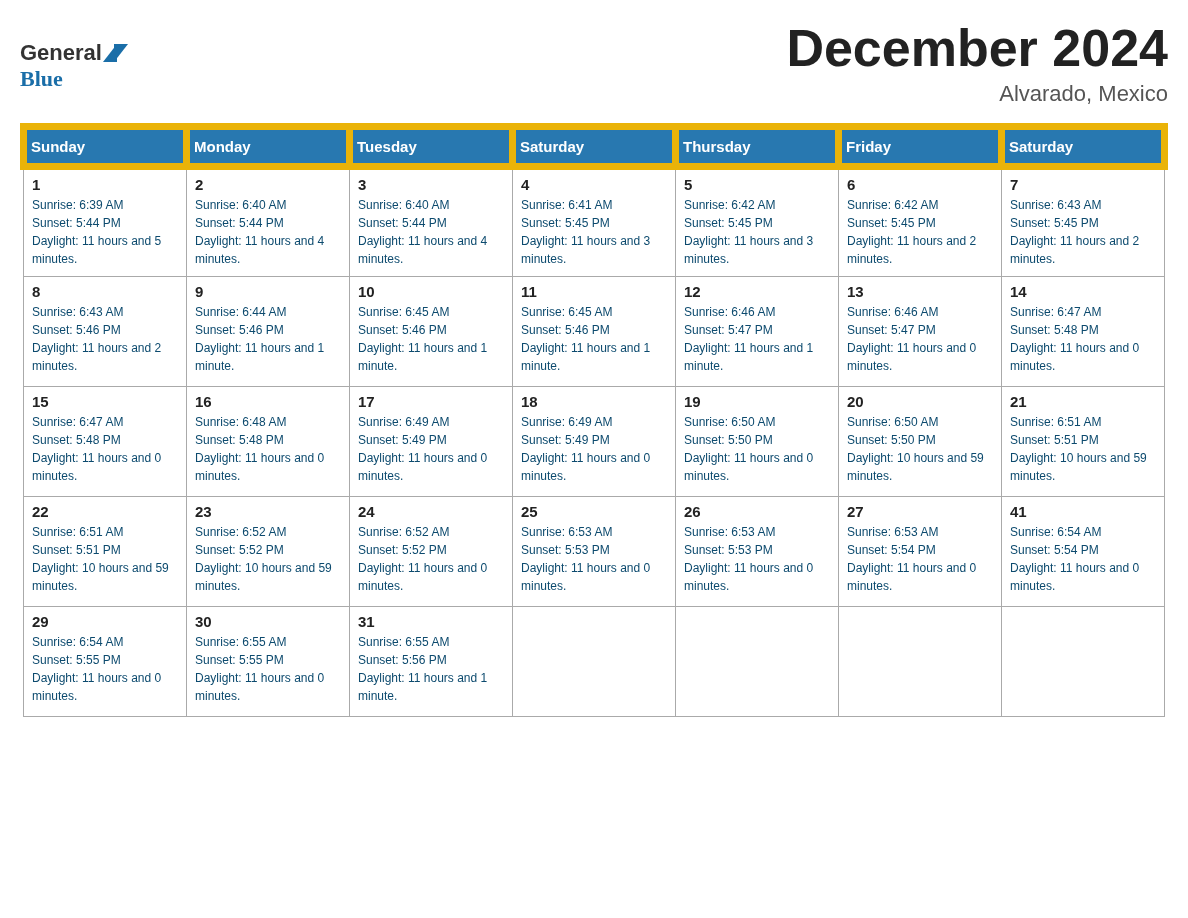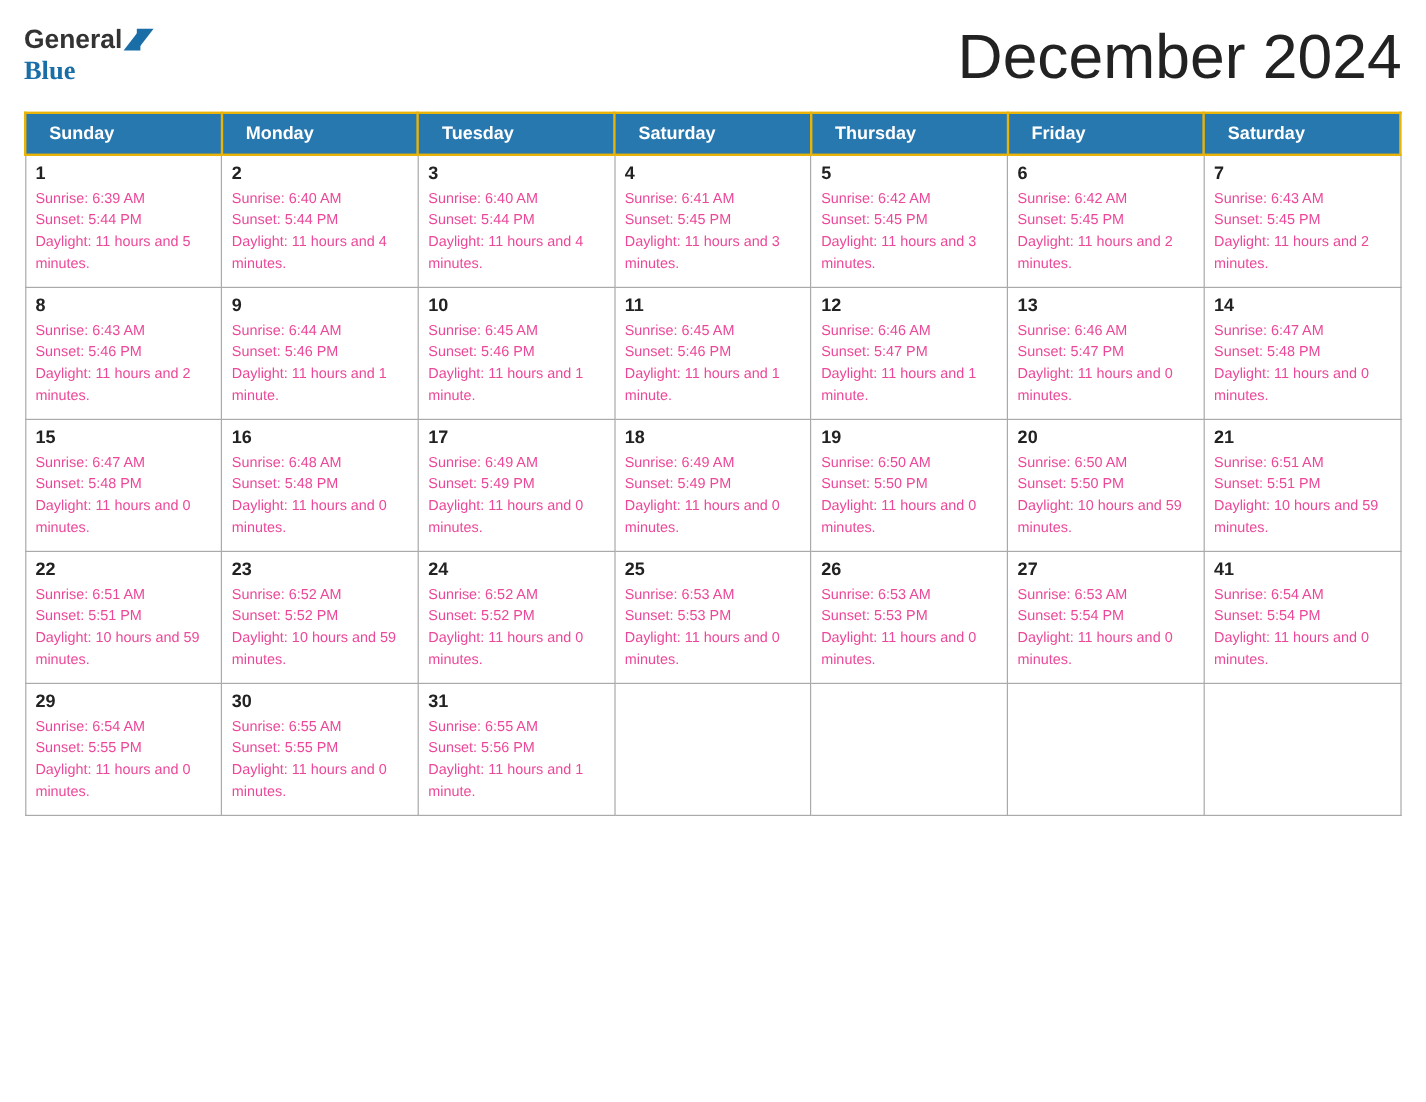--- a/index.html
+++ b/index.html
@@ -28,71 +28,72 @@
       font-family: Liberation Serif, serif;
     }
     .logo-wrapper {
       display: flex;
       flex-direction: column;
       align-items: flex-start;
     }
     .logo-line1 {
       display: flex;
       align-items: center;
+      margin-top: 20px;
     }
     .logo-line2 {
       display: flex;
       align-items: center;
     }
     .title-area {
       text-align: right;
     }
     .calendar-title {
       font-size: 52px;
-      font-weight: normal;
+      font-weight: bold;
       color: #222;
       line-height: 1.1;
     }
     .calendar-subtitle {
       font-size: 22px;
       color: #555;
       margin-top: 4px;
     }
     table {
       width: 100%;
       border-collapse: collapse;
       table-layout: fixed;
     }
     thead tr th {
       background-color: #2878b0;
       color: #fff;
-      padding: 8px 19px;
+      padding: 8px 4px;
       font-size: 15px;
       font-weight: bold;
       text-align: left;
-      border: 2px solid #eab308;
+      border: 7px solid #eab308;
     }
     tbody tr td {
       border: 1px solid #aaa;
       vertical-align: top;
       padding: 6px 8px;
       font-size: 12.5px;
       color: #222;
       height: 110px;
     }
     .day-num {
       font-size: 15px;
       font-weight: bold;
       color: #222;
       display: block;
       margin-bottom: 3px;
     }
     .day-info {
       font-size: 12px;
-      color: #ec4899;
+      color: #0c4a6e;
       line-height: 1.5;
     }
     .empty-cell {
       background: #fff;
       border: 1px solid #aaa;
     }
     
     .logo-triangle {
       display: inline-block;
       width: 0;
@@ -123,20 +124,21 @@
       <span class="logo-text-general">General</span>
       <span class="logo-triangle"></span>
       <span class="logo-triangle2"></span>
     </div>
     <div class="logo-line2">
       <span class="logo-text-blue">Blue</span>
     </div>
   </div>
   <div class="title-area">
     <div class="calendar-title">December 2024</div>
+    <div class="calendar-subtitle">Alvarado, Mexico</div>
   </div>
 </div>
 
 <table>
   <thead>
     <tr>
       <th>Sunday</th>
       <th>Monday</th>
       <th>Tuesday</th>
       <th>Saturday</th>

